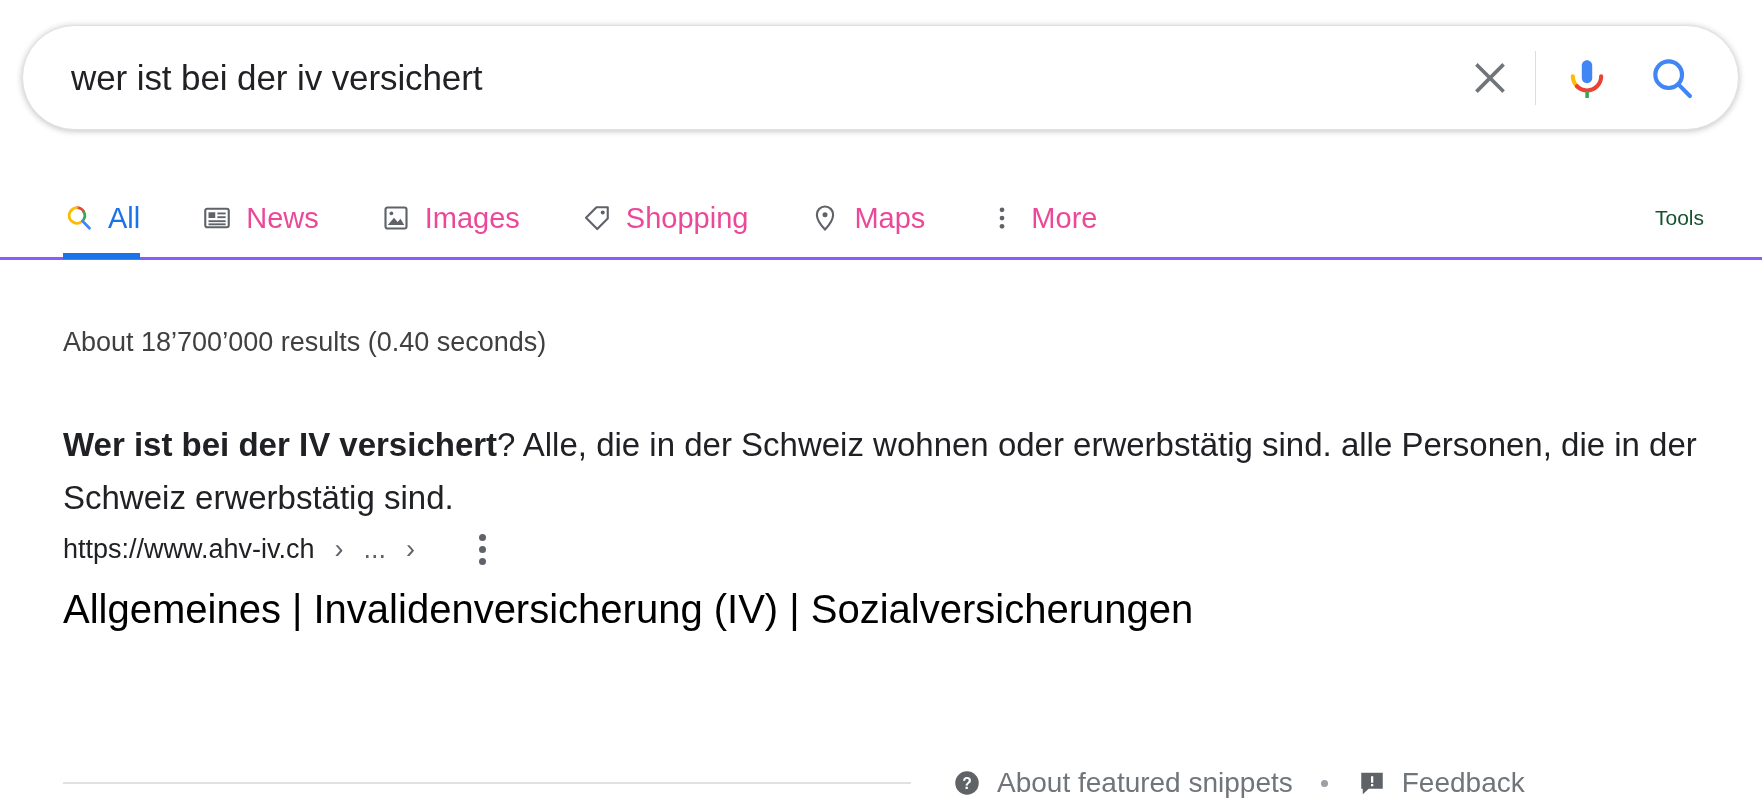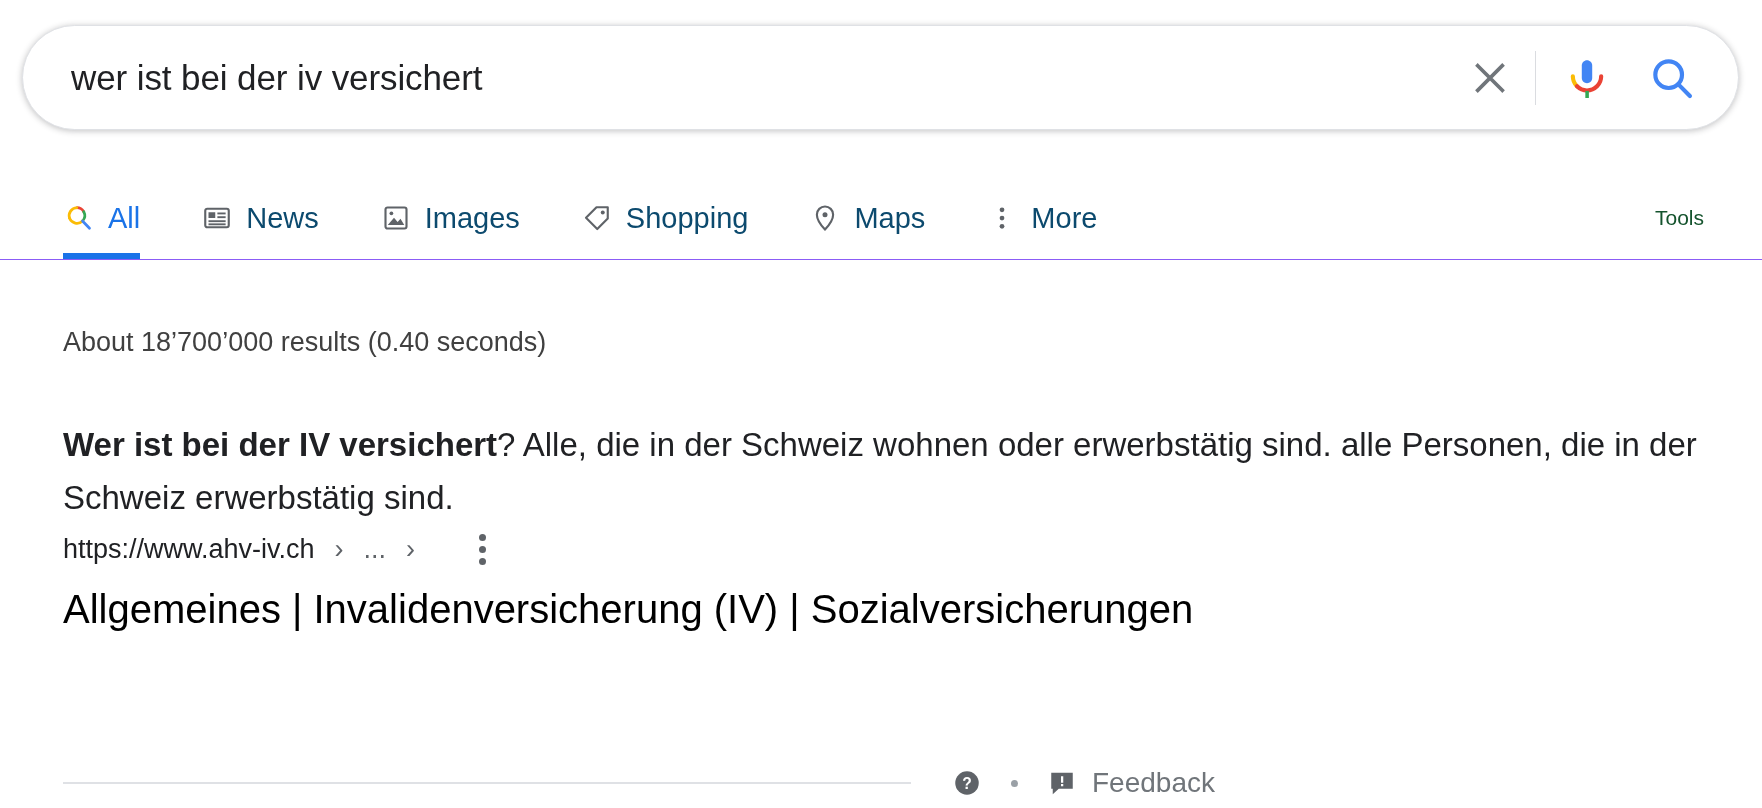--- a/index.html
+++ b/index.html
@@ -70,42 +70,42 @@
   .mic-btn { width: 58px; height: 58px; margin-right: 26px; }
   .searchsubmit-btn { width: 60px; height: 60px; margin-right: 6px; }
 
   
   .nav {
     position: absolute;
     left: 0;
     top: 178px;
     width: 1762px;
     height: 82px;
-    border-bottom: 1px solid #8b5cf6;
+    border-bottom: 3px solid #8b5cf6;
     display: flex;
     align-items: flex-start;
     padding-left: 63px;
     padding-right: 50px;
   }
   .nav-items {
     display: flex;
     align-items: center;
     height: 80px;
     gap: 0;
   }
   .nav-item {
     display: flex;
     align-items: center;
     height: 80px;
     gap: 13px;
     padding: 0 28px 0 0;
     margin-right: 33px;
     cursor: pointer;
     position: relative;
-    color: #0c4a6e;
+    color: #ec4899;
     font-size: 29px;
     line-height: 1;
     text-decoration: none;
   }
   .nav-item:last-child { margin-right: 0; }
   .nav-item.active { color: #1a73e8; }
   .nav-item.active::after {
     content: "";
     position: absolute;
     left: 0;
@@ -384,20 +384,21 @@
 <div class="snippet-footer">
   <div class="footer-rule"></div>
   <div class="footer-actions">
     <a class="footer-link">
       <span class="footer-icon">
         <svg width="30" height="30" viewBox="0 0 24 24" aria-hidden="true">
           <circle cx="12" cy="12" r="9.4" fill="#5f6368"></circle>
           <text x="12" y="16.6" font-size="12.5" font-family="Liberation Sans, sans-serif" font-weight="bold" fill="#ffffff" text-anchor="middle">?</text>
         </svg>
       </span>
+      <span>About featured snippets</span>
     </a>
     <span class="footer-dot"></span>
     <a class="footer-link">
       <span class="footer-icon">
         <svg width="30" height="30" viewBox="0 0 24 24" aria-hidden="true">
           <path d="M3.4 3.8 H20.6 V16.6 H9.4 L4.6 21.0 V16.6 H3.4 Z" fill="#5f6368"></path>
           <rect x="11.2" y="6.6" width="1.8" height="5.2" fill="#ffffff"></rect>
           <rect x="11.2" y="12.8" width="1.8" height="1.8" fill="#ffffff"></rect>
         </svg>
       </span>

